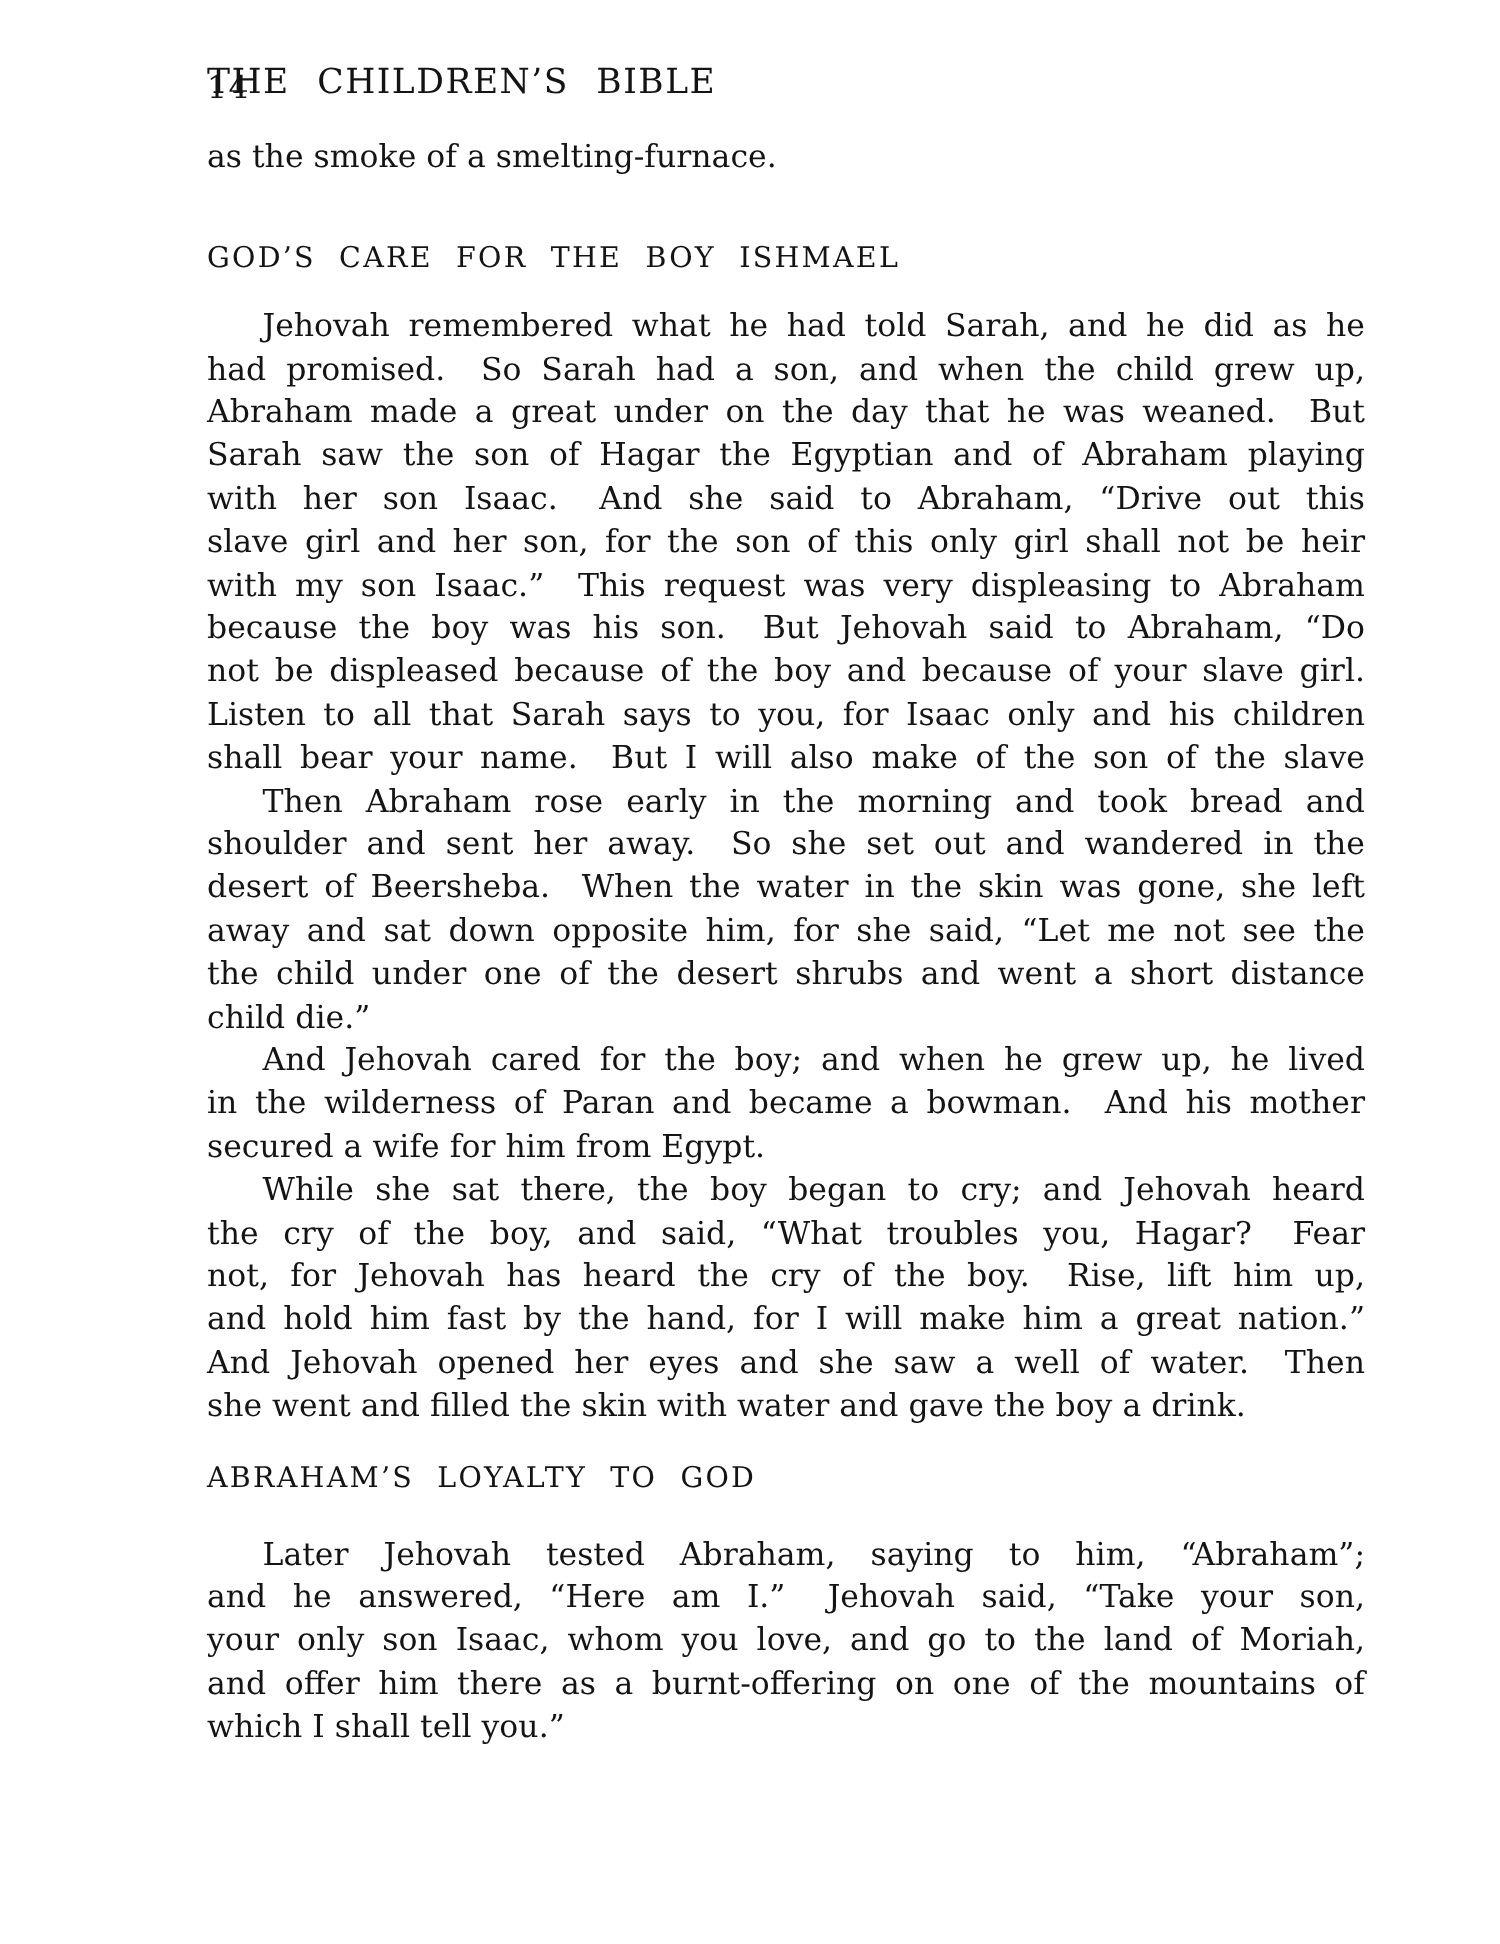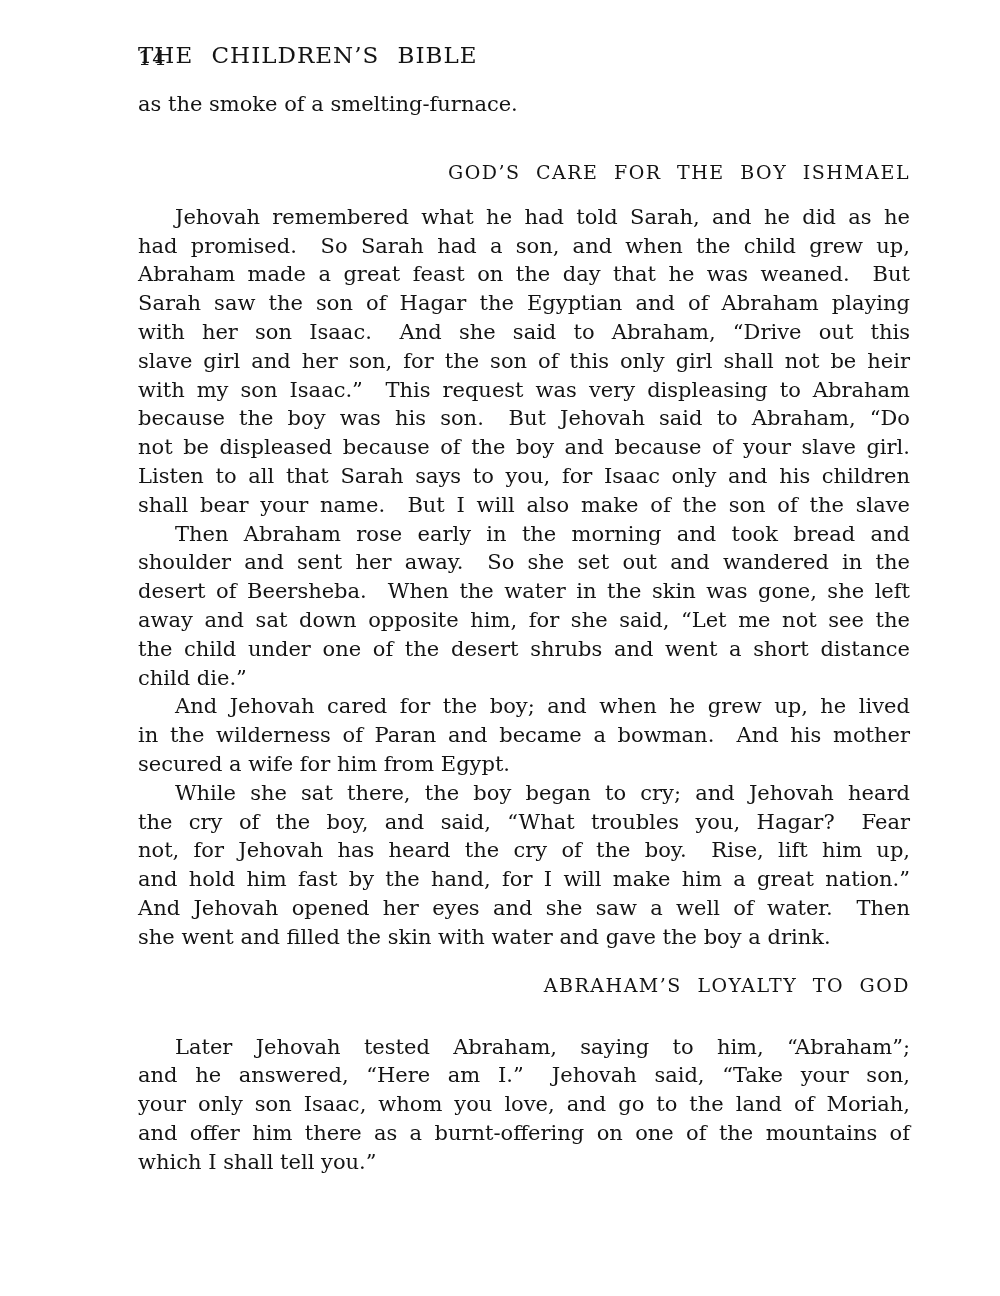--- a/index.html
+++ b/index.html
@@ -23,28 +23,28 @@
   .page-num {
     position: absolute; left: 0; top: 4px;
     font-size: 21px; letter-spacing: 1px;
   }
   .running-title {
     font-size: 23px;
     letter-spacing: 1px;
     word-spacing: 10px;
   }
   .sec-heading {
-    text-align: right;
+    text-align: left;
     font-size: 19px;
     line-height: 26px;
     letter-spacing: 1.5px;
     word-spacing: 8px;
   }
   .sec-heading.h1 { margin-top: 40px; margin-bottom: 18px; }
-  .sec-heading.h2 { margin-top: 20px; margin-bottom: 35px; }
+  .sec-heading.h2 { margin-top: 20px; margin-bottom: 24px; }
   .para { margin: 0; }
   .line {
     font-size: 21px;
     line-height: 28.8px;
     text-align: justify;
     text-align-last: justify;
   }
   .line.last { text-align: center; text-align-last: left; }
   .line.ind { text-indent: 37px; }
 </style>
@@ -61,21 +61,21 @@
 
     <div class="para">
       <div class="line last">as the smoke of a smelting-furnace.</div>
     </div>
 
     <div class="sec-heading h1">GOD’S CARE FOR THE BOY ISHMAEL</div>
 
     <div class="para">
       <div class="line ind">Jehovah remembered what he had told Sarah, and he did as he</div>
       <div class="line">had promised.  So Sarah had a son, and when the child grew up,</div>
-      <div class="line">Abraham made a great feast on the day that he was weaned.  But</div>
+      <div class="line">Abraham made a great under on the day that he was weaned.  But</div>
       <div class="line">Sarah saw the son of Hagar the Egyptian and of Abraham playing</div>
       <div class="line">with her son Isaac.  And she said to Abraham, “Drive out this</div>
       <div class="line">slave girl and her son, for the son of this only girl shall not be heir</div>
       <div class="line">with my son Isaac.”  This request was very displeasing to Abraham</div>
       <div class="line">because the boy was his son.  But Jehovah said to Abraham, “Do</div>
       <div class="line">not be displeased because of the boy and because of your slave girl.</div>
       <div class="line">Listen to all that Sarah says to you, for Isaac only and his children</div>
       <div class="line">shall bear your name.  But I will also make of the son of the slave</div>
     </div>
 

